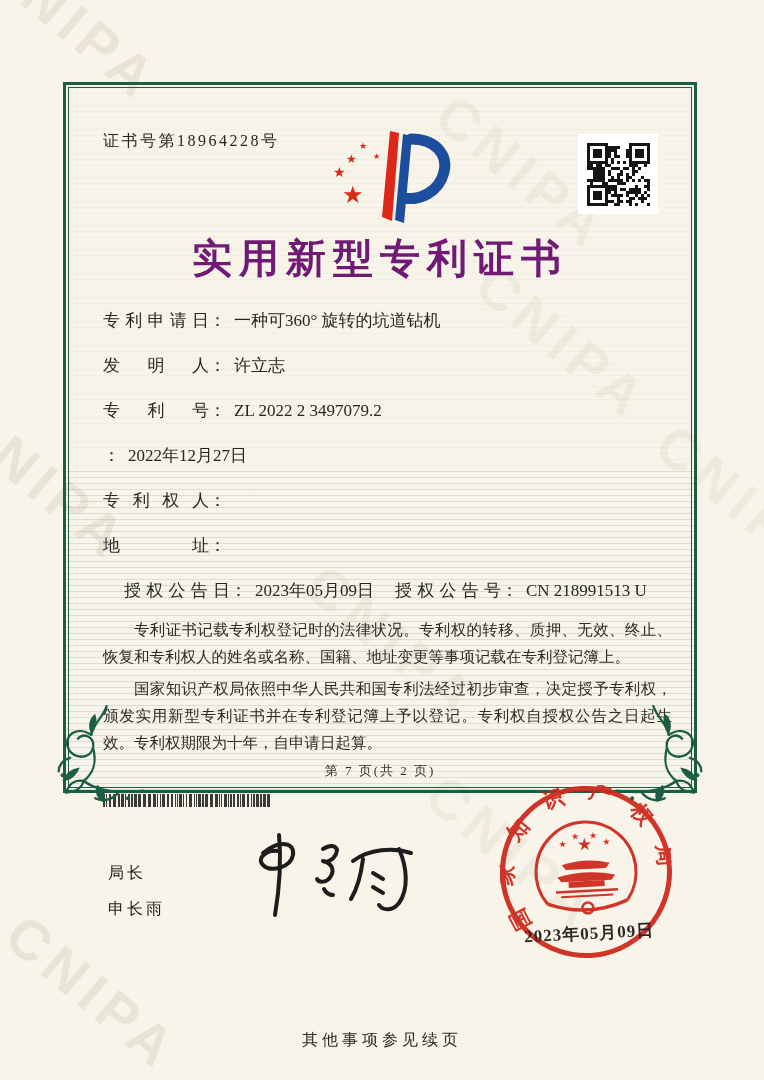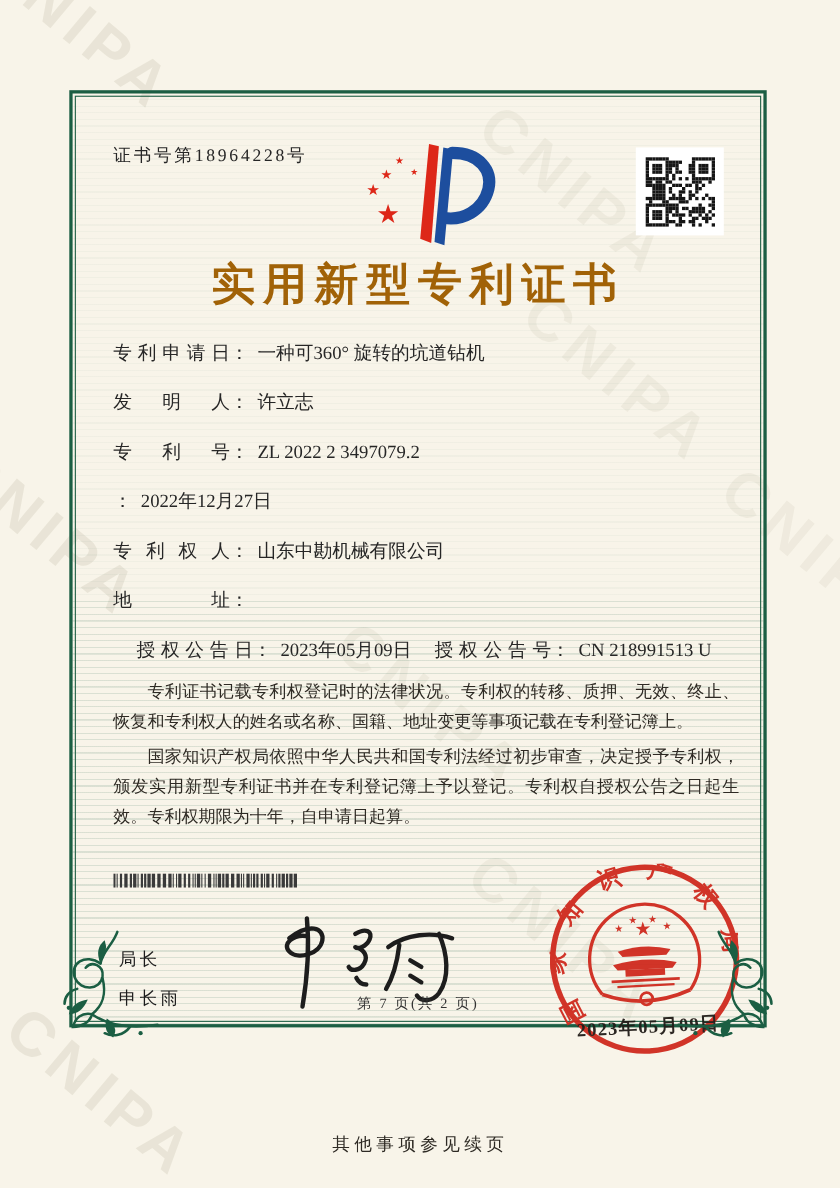--- a/index.html
+++ b/index.html
@@ -4,38 +4,38 @@
 <style>
   html,body{margin:0;padding:0;background:#e8e4d8;}
   .page{position:relative;width:764px;height:1080px;background:#f8f4e9;overflow:hidden;
         font-family:"Liberation Serif","DejaVu Serif",serif;color:#262626;}
   
   .wm{position:absolute;font-family:"Liberation Sans","DejaVu Sans",sans-serif;
       font-weight:700;font-size:56px;letter-spacing:7px;color:#8a8262;opacity:.13;
       transform:rotate(40deg);white-space:nowrap;pointer-events:none;}
   .wm.light{opacity:.08;}
   
-  .frame{position:absolute;left:63px;top:82px;width:634px;height:852px;
+  .frame{position:absolute;left:63px;top:82px;width:634px;height:711px;
          border:3px solid #1b5e43;box-sizing:border-box;}
   .frame::before{content:"";position:absolute;inset:2px;border:1px solid #1b5e43;pointer-events:none;}
   .texture{position:absolute;left:0;right:0;bottom:0;height:46%;
            background:repeating-linear-gradient(0deg,rgba(27,94,67,.10) 0 1px,transparent 1px 6px);
            pointer-events:none;}
   .texture2{position:absolute;inset:0;
            background:repeating-linear-gradient(0deg,rgba(27,94,67,.035) 0 1px,transparent 1px 6px);
            pointer-events:none;}
   .cert-no{position:absolute;left:37px;top:46px;font-size:16px;letter-spacing:2.5px;}
   .logo{position:absolute;left:266px;top:40px;width:126px;height:104px;}
   .qr{position:absolute;left:512px;top:49px;width:80px;height:80px;background:#fff;
       display:flex;align-items:center;justify-content:center;}
   .qr-grid{width:63px;height:63px;display:flex;flex-wrap:wrap;}
   .qr-grid i{width:3px;height:3px;display:block;}
   .qr-grid i.d{background:#151515;}
   .title{position:absolute;left:0;right:0;top:146px;text-align:center;font-size:40px;
-         font-weight:700;letter-spacing:7px;color:#a16207;}
+         font-weight:700;letter-spacing:7px;color:#701a75;}
   
   .fields{position:absolute;left:37px;top:224px;right:24px;}
   .row{display:flex;align-items:baseline;height:45px;font-size:17px;}
   .row .lbl{display:inline-block;width:106px;text-align:justify;text-align-last:justify;flex:none;}
   .row .lbl::after{content:"";display:inline-block;width:100%;}
   .row .colon{flex:none;}
   .row .val{margin-left:8px;white-space:nowrap;}
   .row .grp{display:flex;align-items:baseline;}
   .row .grp.first{width:292px;flex:none;justify-content:center;}
   
@@ -563,21 +563,20 @@
           <span class="colon">：</span>
         <span class="val">ZL 2022 2 3497079.2</span>
       </div>
       <div class="row">
           <span class="colon">：</span>
         <span class="val">2022年12月27日</span>
       </div>
       <div class="row">
         <span class="lbl">专利权人</span>
           <span class="colon">：</span>
-        <span class="val">山东中勘机械有限公司</span>
       </div>
       <div class="row">
         <span class="lbl">地址</span>
           <span class="colon">：</span>
       </div>
       <div class="row">
         <span class="grp first">
           <span class="lbl">授权公告日</span>
             <span class="colon">：</span>
           <span class="val">2023年05月09日</span>

